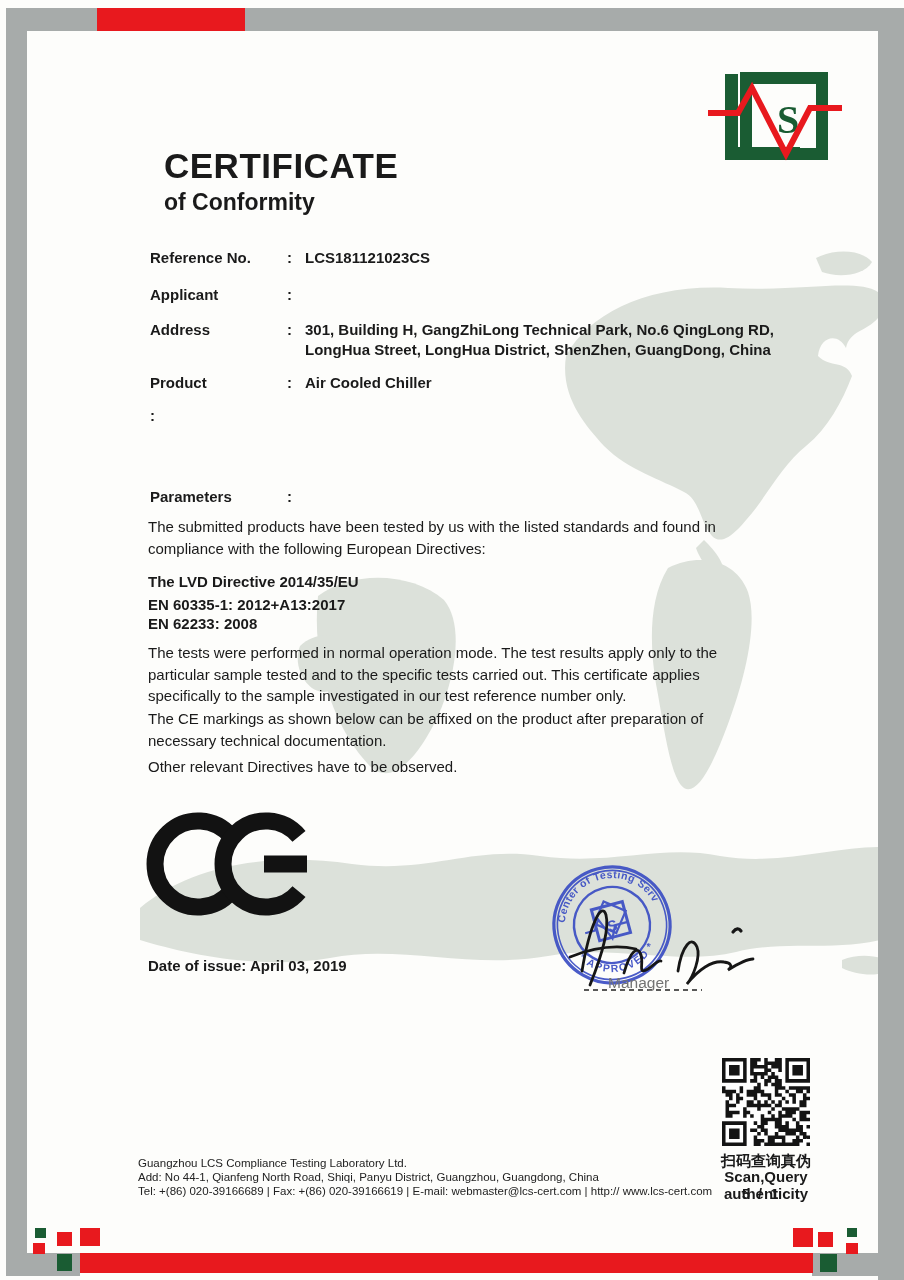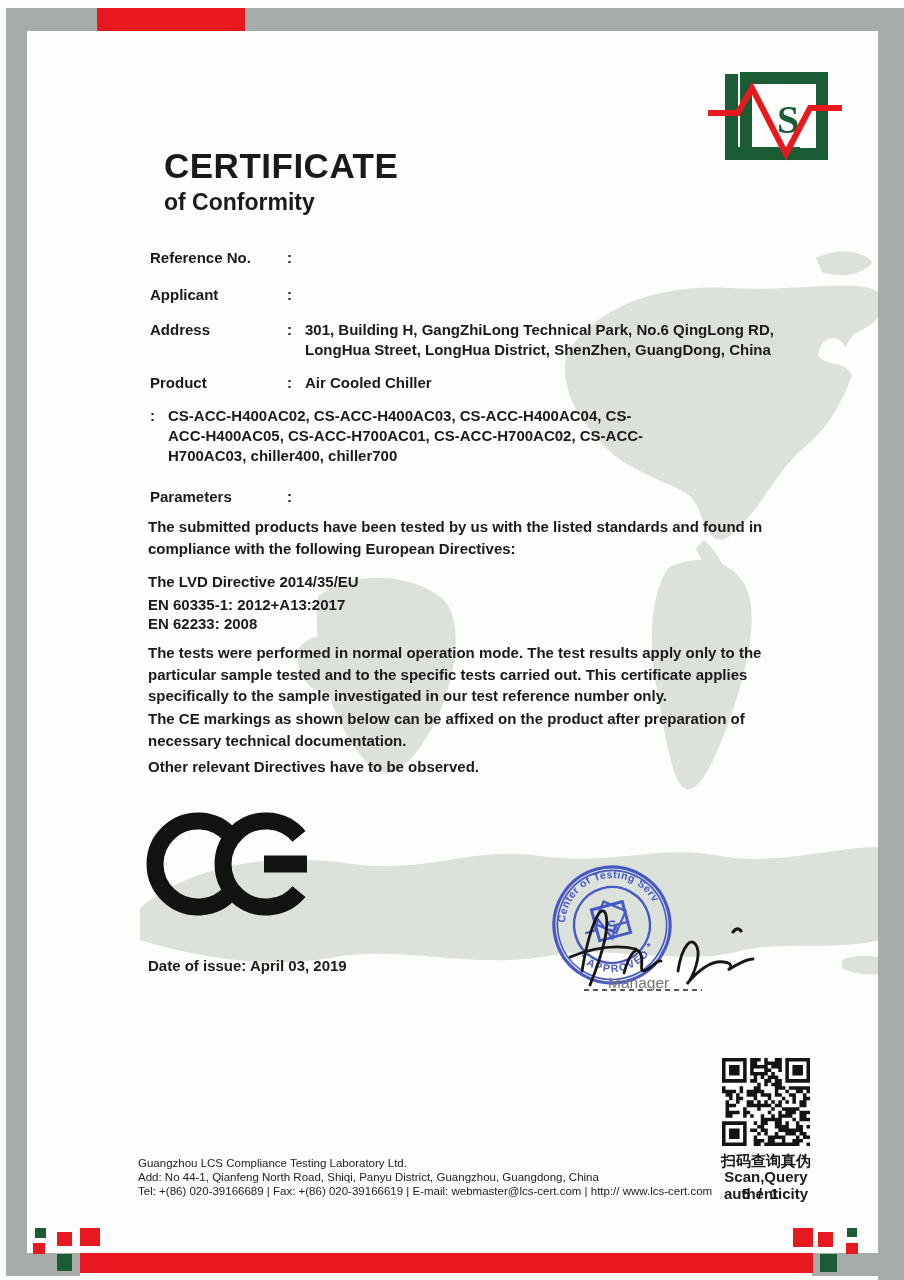--- a/index.html
+++ b/index.html
@@ -16,21 +16,21 @@
   .red{background:#e8191e;}
   .green{background:#1a5c33;}
 
   
   .title1{font-size:35px;font-weight:bold;letter-spacing:.5px;}
   .title2{font-size:23px;font-weight:bold;}
   .frow{display:flex;font-size:15px;font-weight:bold;line-height:20px;}
   .f-label{width:137px;flex:none;}
   .f-colon{width:18px;flex:none;}
   .f-value{width:478px;white-space:pre-line;}
-  .para{font-size:15px;line-height:21.5px;width:660px;white-space:pre-line;font-weight:bold;}
+  .para{font-size:15px;line-height:21.5px;width:660px;white-space:pre-line;}
   .foot{font-size:11.5px;line-height:13px;color:#222;}
   .qrcap{font-size:15px;font-weight:bold;text-align:center;width:160px;}
   .pageno{font-size:14.5px;font-weight:bold;letter-spacing:2px;}
   .mgr{font-size:15.5px;color:#737373;}
 
   svg{display:block;}
 </style>
 </head>
 <body>
 
@@ -81,41 +81,39 @@
   <text x="88" y="73" text-anchor="middle" font-size="40" font-weight="bold" font-family="Liberation Serif, serif" fill="#1a5c33">S</text>
   <path d="M8,53 H38 L52,28 L86,94 L110,48 H142" fill="none" stroke="#e8191e" stroke-width="6" stroke-linejoin="miter"></path>
 </svg>
 
 <div class="abs title1" style="left:164px;top:146px;z-index:3">CERTIFICATE</div>
 <div class="abs title2" style="left:164px;top:189px;z-index:3">of Conformity</div>
 
 <div class="abs frow" style="left:150px;top:248px;z-index:3">
   <span class="f-label">Reference No.</span>
   <span class="f-colon">:</span>
+  <span class="f-value">LCS181121023CS</span>
 </div>
 <div class="abs frow" style="left:150px;top:285px;z-index:3">
   <span class="f-label">Applicant</span>
   <span class="f-colon">:</span>
 </div>
 <div class="abs frow" style="left:150px;top:320px;z-index:3">
   <span class="f-label">Address</span>
   <span class="f-colon">:</span>
   <span class="f-value">301, Building H, GangZhiLong Technical Park, No.6 QingLong RD,
 LongHua Street, LongHua District, ShenZhen, GuangDong, China</span>
 </div>
 <div class="abs frow" style="left:150px;top:373px;z-index:3">
   <span class="f-label">Product</span>
   <span class="f-colon">:</span>
   <span class="f-value">Air Cooled Chiller</span>
 </div>
 <div class="abs frow" style="left:150px;top:406px;z-index:3">
   <span class="f-colon">:</span>
-  <span class="f-value">CS-ACC-H400AC02, CS-ACC-H400AC03, CS-ACC-H400AC04, CS-
-ACC-H400AC05, CS-ACC-H700AC01, CS-ACC-H700AC02, CS-ACC-
-H700AC03, chiller400, chiller700</span>
 </div>
 <div class="abs frow" style="left:150px;top:487px;z-index:3">
   <span class="f-label">Parameters</span>
   <span class="f-colon">:</span>
 </div>
 
 <div class="abs para" style="left:148px;top:516px;z-index:3">The submitted products have been tested by us with the listed standards and found in
 compliance with the following European Directives:</div>
 <div class="abs para b" style="left:148px;top:571px;z-index:3">The LVD Directive 2014/35/EU</div>
 <div class="abs para b" style="left:148px;top:595px;line-height:19px;z-index:3">EN 60335-1: 2012+A13:2017</div>

